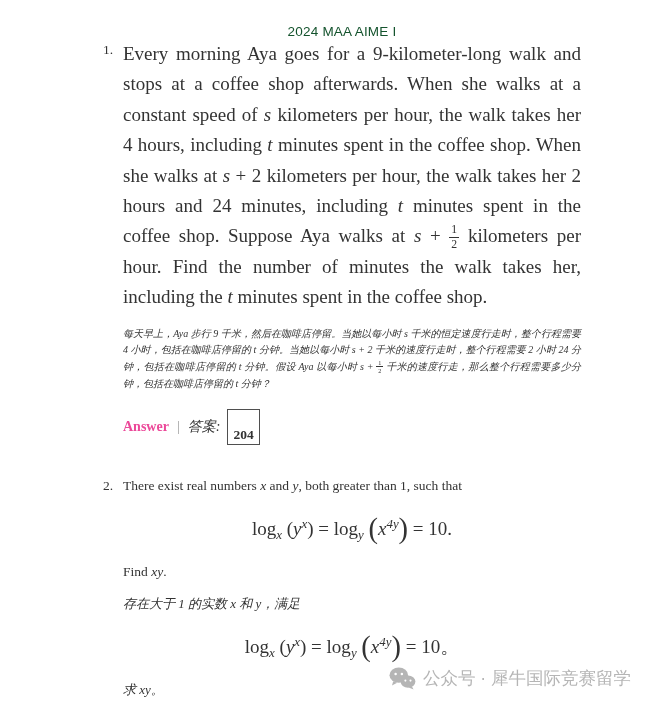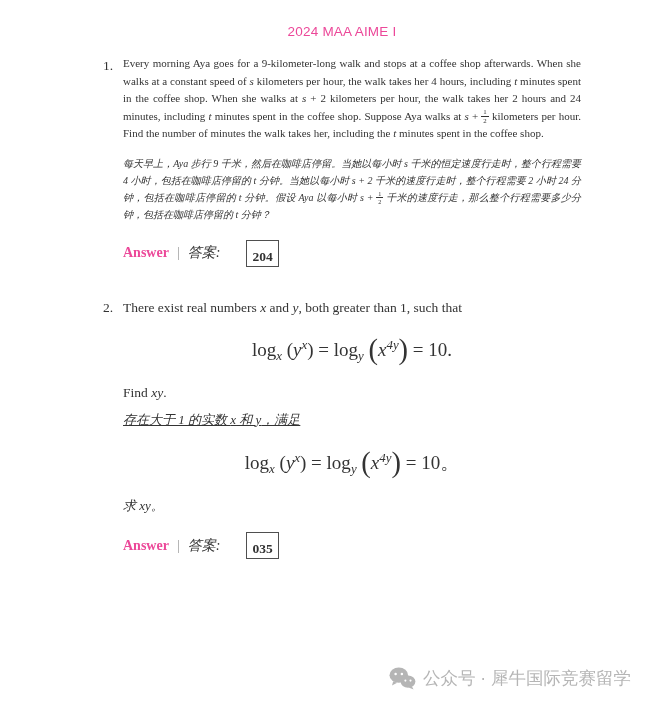--- a/index.html
+++ b/index.html
@@ -15,63 +15,63 @@
     position: relative;
     overflow: hidden;
   }
   .doc {
     padding: 24px 82px 0 103px;
   }
   .page-title {
     text-align: center;
     font-family: "Liberation Sans", sans-serif;
     font-size: 13.5px;
-    color: #ec4899;
-    margin-bottom: 16px;
+    color: #14532d;
+    margin-bottom: 0;
     letter-spacing: 0.2px;
   }
   .problem {
     display: flex;
     align-items: flex-start;
   }
   .problem + .problem {
     margin-top: 30px;
   }
   .pnum {
     width: 20px;
     flex-shrink: 0;
     font-size: 13.5px;
     line-height: 1.6;
   }
   .pbody {
     flex: 1;
     min-width: 0;
   }
   .para-en {
-    font-size: 11px;
+    font-size: 19px;
     line-height: 1.6;
     text-align: justify;
   }
   .para-zh {
     font-size: 10px;
     line-height: 1.68;
     font-style: italic;
     text-align: justify;
     margin-top: 13px;
   }
   .line-en {
     font-size: 13.5px;
     line-height: 1.6;
   }
   .line-zh {
     font-size: 13px;
     line-height: 1.68;
     font-style: italic;
   }
-  .mt { margin-top: 5px; text-decoration: underline; }
+  .mt { margin-top: 11px; }
   .equation {
     text-align: center;
     font-size: 19px;
     margin: 16px 0;
     font-style: normal;
   }
   .answer-row {
     margin-top: 16px;
     font-size: 14px;
     display: flex;
@@ -86,25 +86,24 @@
     margin: 0 8px;
     font-weight: normal;
   }
   .answer-zh {
     font-style: italic;
     margin-right: 7px;
   }
   .answer-box {
     display: inline-block;
     border: 1px solid #4f4f4f;
-    padding: 7px 5px 1px 5px;
+    padding: 16px 5px 1px 5px;
     font-weight: bold;
     font-size: 13.5px;
     line-height: 17px;
-    margin-left: 19px;
   }
   
   .i  { font-style: italic; }
   .rm { font-style: normal; }
   .sub {
     font-style: italic;
     font-size: 0.68em;
     vertical-align: -0.35em;
   }
   .sup {

